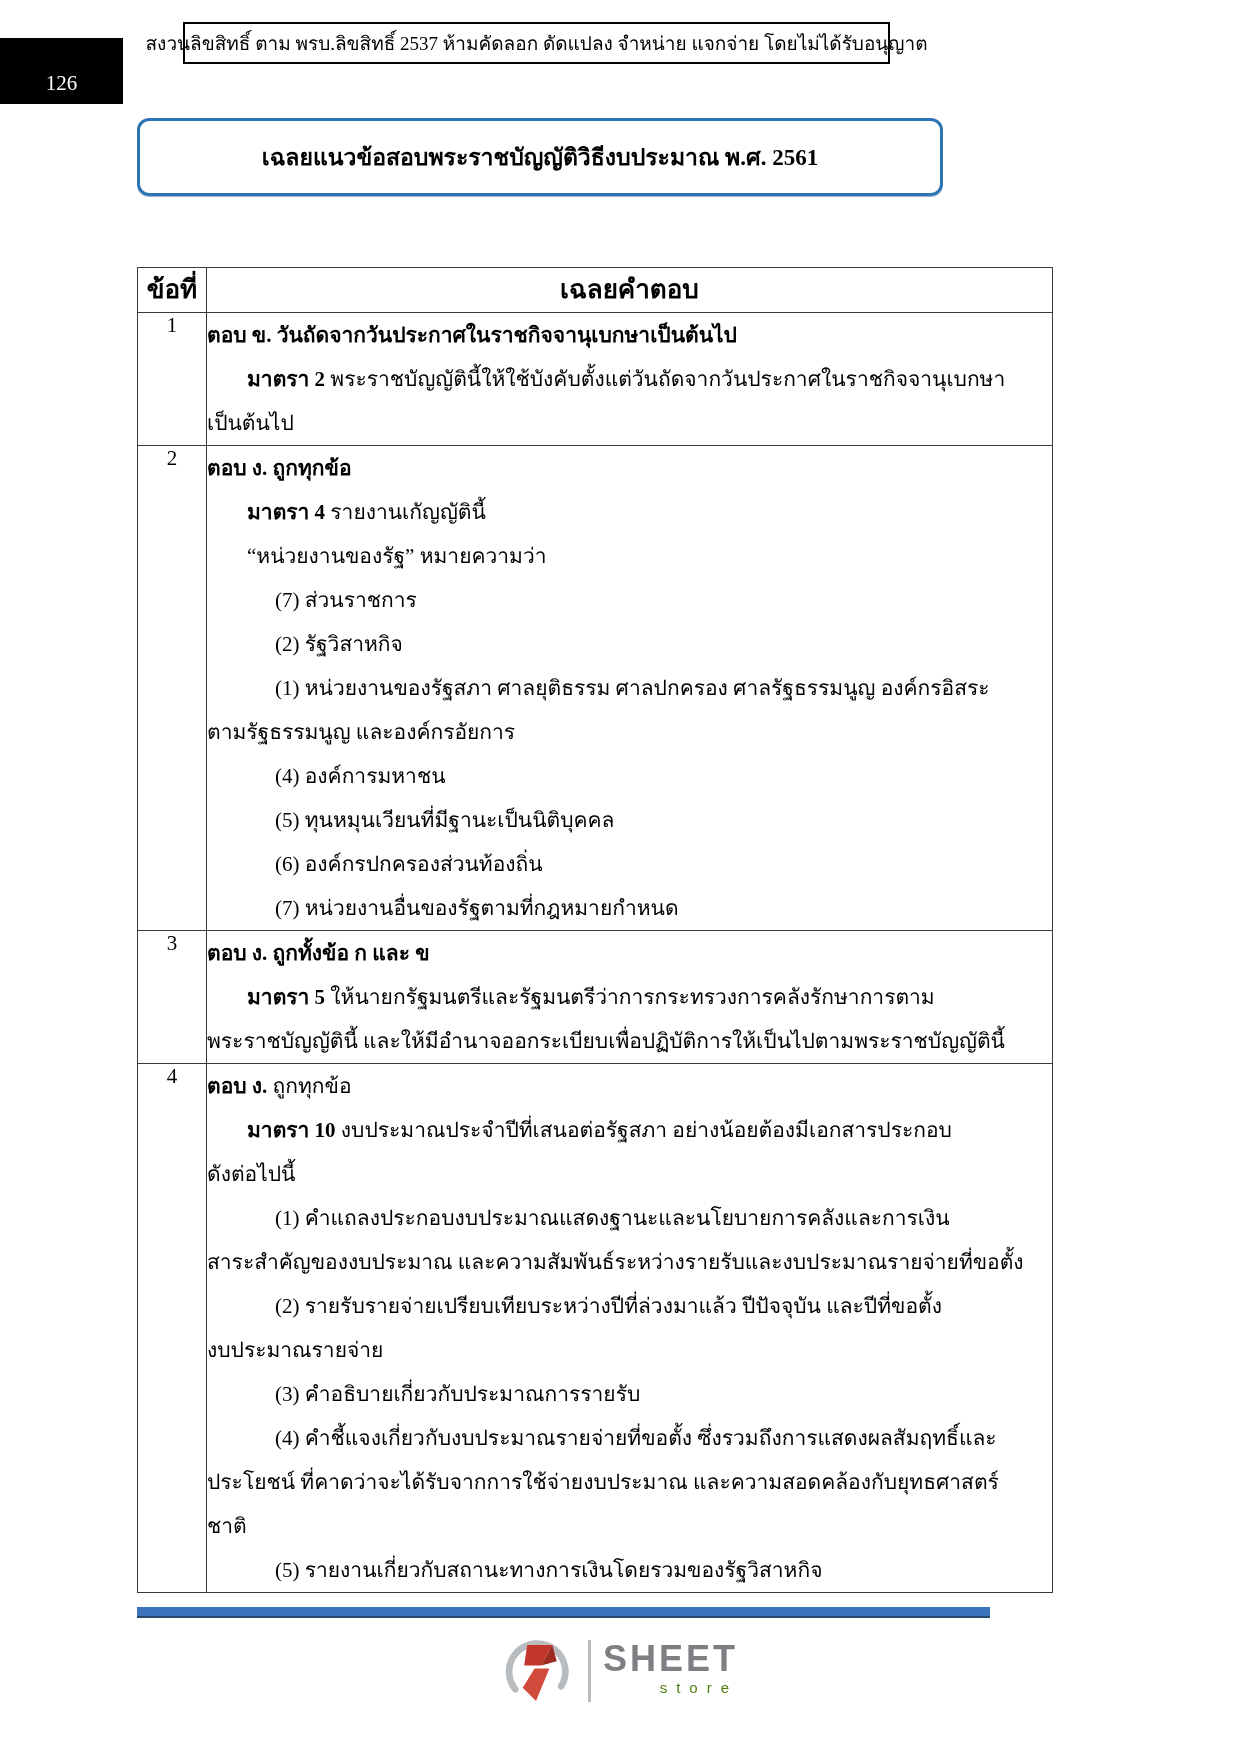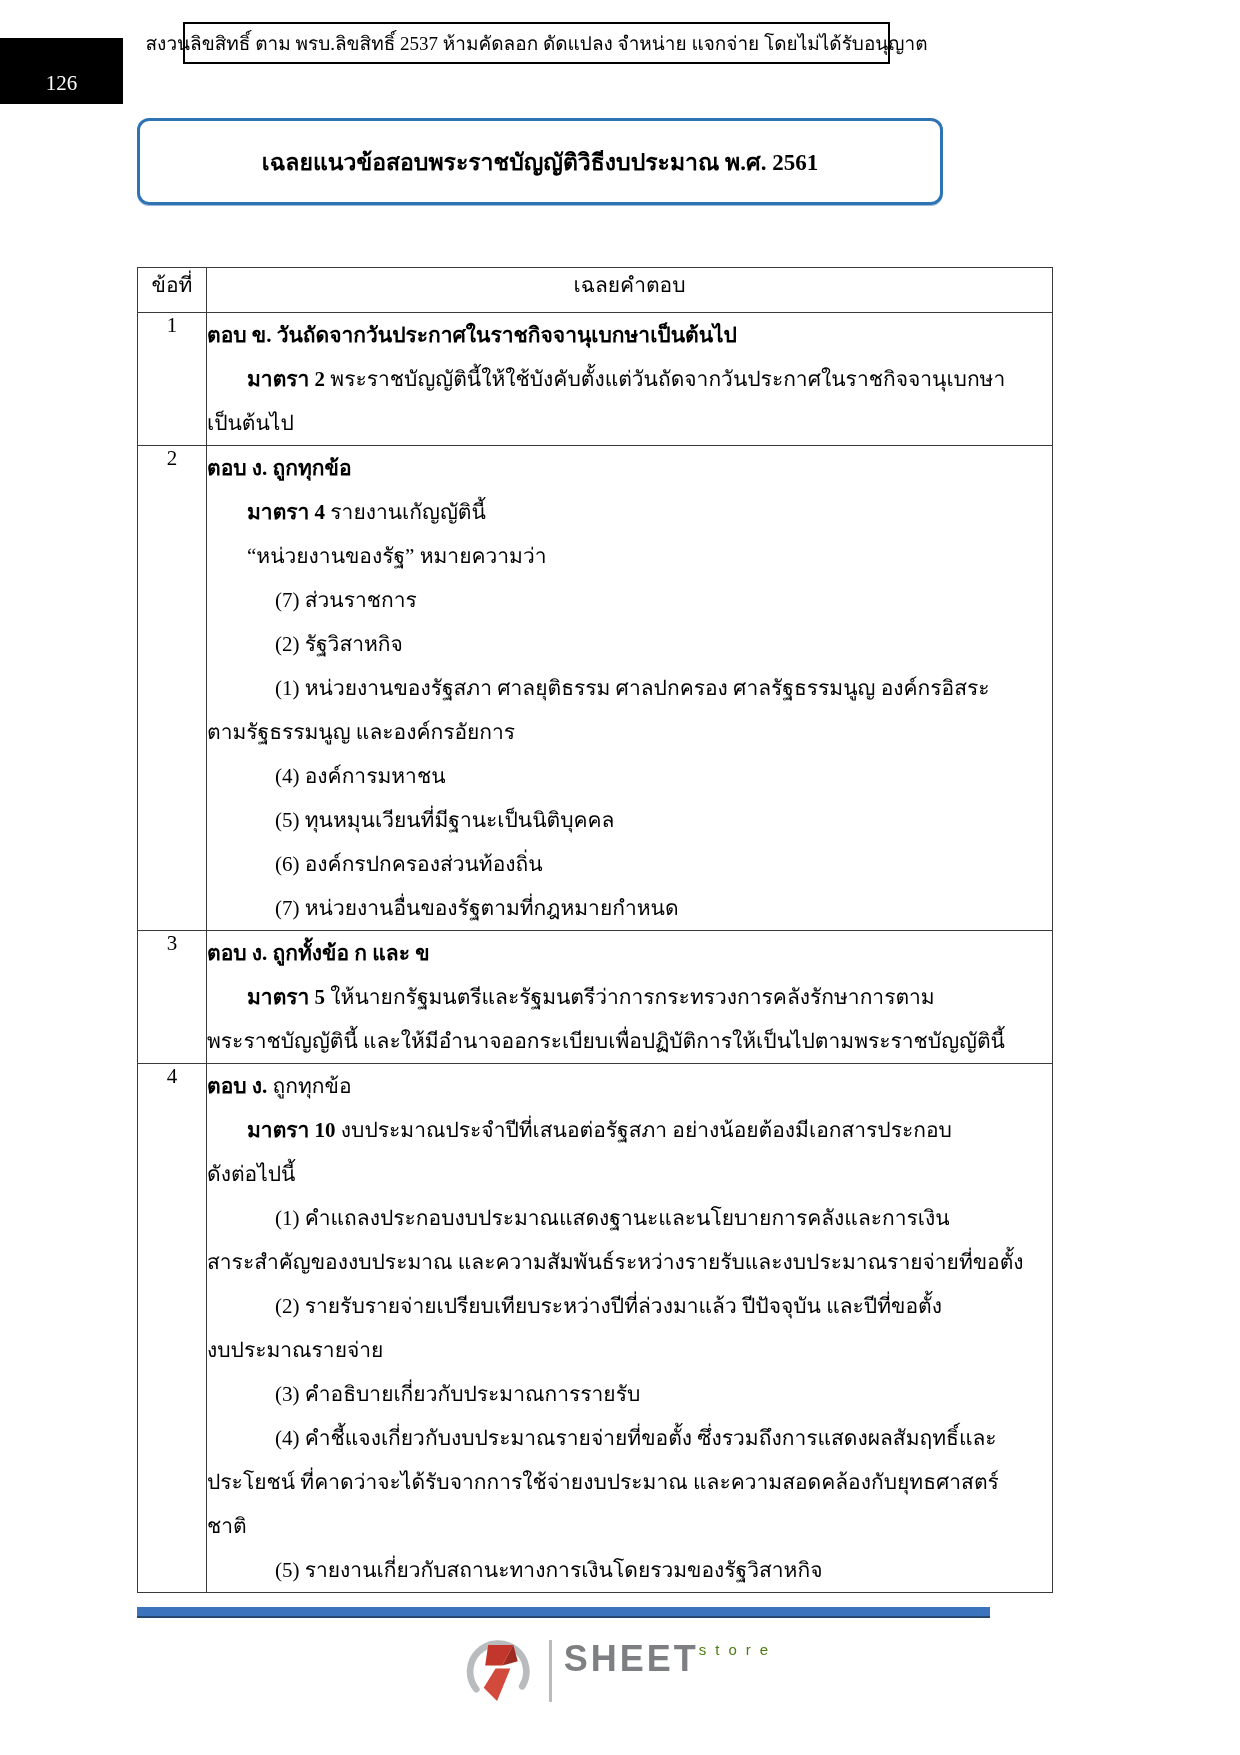--- a/index.html
+++ b/index.html
@@ -20,56 +20,56 @@
   }
   
   .copyright-box{
     position:absolute;left:183px;top:22px;width:707px;height:42px;
     border:2px solid #000;box-sizing:border-box;
     display:flex;align-items:center;justify-content:center;
     font-size:19px;white-space:nowrap;
   }
   
   .title-box{
-    position:absolute;left:137px;top:118px;width:806px;height:87px;
+    position:absolute;left:137px;top:118px;width:806px;height:78px;
     border:3px solid #2E74B5;border-radius:12px;box-sizing:border-box;
     display:flex;align-items:center;justify-content:center;
     font-weight:bold;font-size:23px;
     box-shadow:0 1px 0 #9fb8d8;
   }
   
   table.answers{
     position:absolute;left:137px;top:267px;width:916px;
     border-collapse:collapse;table-layout:fixed;
     font-size:21px;
   }
   table.answers th,table.answers td{
     border:1.5px solid #3a3a3a;padding:0;vertical-align:top;
   }
   th.col-no,td.no{width:68px;text-align:center;}
-  th{height:44px;font-weight:normal;font-size:21px;vertical-align:middle;}
+  th{height:44px;font-weight:bold;font-size:26px;vertical-align:middle;}
   td.no{padding-top:5px;font-size:21px;}
   td.ans{padding:0 14px;margin-left:24px;}
   .line{line-height:44px;min-height:44px;font-size:21px;}
   .i1{padding-left:40px;}
   .i2{padding-left:68px;}
   .b{font-weight:bold;}
   
   .bottom-bar{
     position:absolute;left:137px;top:1607px;width:853px;height:9px;
     background:#3B74BC;border-bottom:2px solid #24476f;
   }
   
   .footer-logo{
     position:absolute;top:1636px;left:0;width:100%;
     display:flex;align-items:flex-start;justify-content:center;gap:12px;
   }
   .logo-icon{width:74px;height:74px;flex:0 0 auto;}
   .logo-divider{width:3px;height:62px;background:#b9bcbf;margin-top:4px;}
-  .logo-text{display:flex;flex-direction:row;margin-top:4px;
+  .logo-text{display:flex;flex-direction:column;margin-top:4px;
     font-family:"Liberation Sans","DejaVu Sans",sans-serif;text-align:right;}
   .logo-brand{font-size:36px;font-weight:bold;color:#7d7f82;letter-spacing:3px;line-height:38px;}
   .logo-sub{font-size:15px;color:#4d7c0f;letter-spacing:9px;line-height:20px;}
 </style>
 </head>
 <body>
 
 <div class="page">
 
   <div class="page-num-box">

